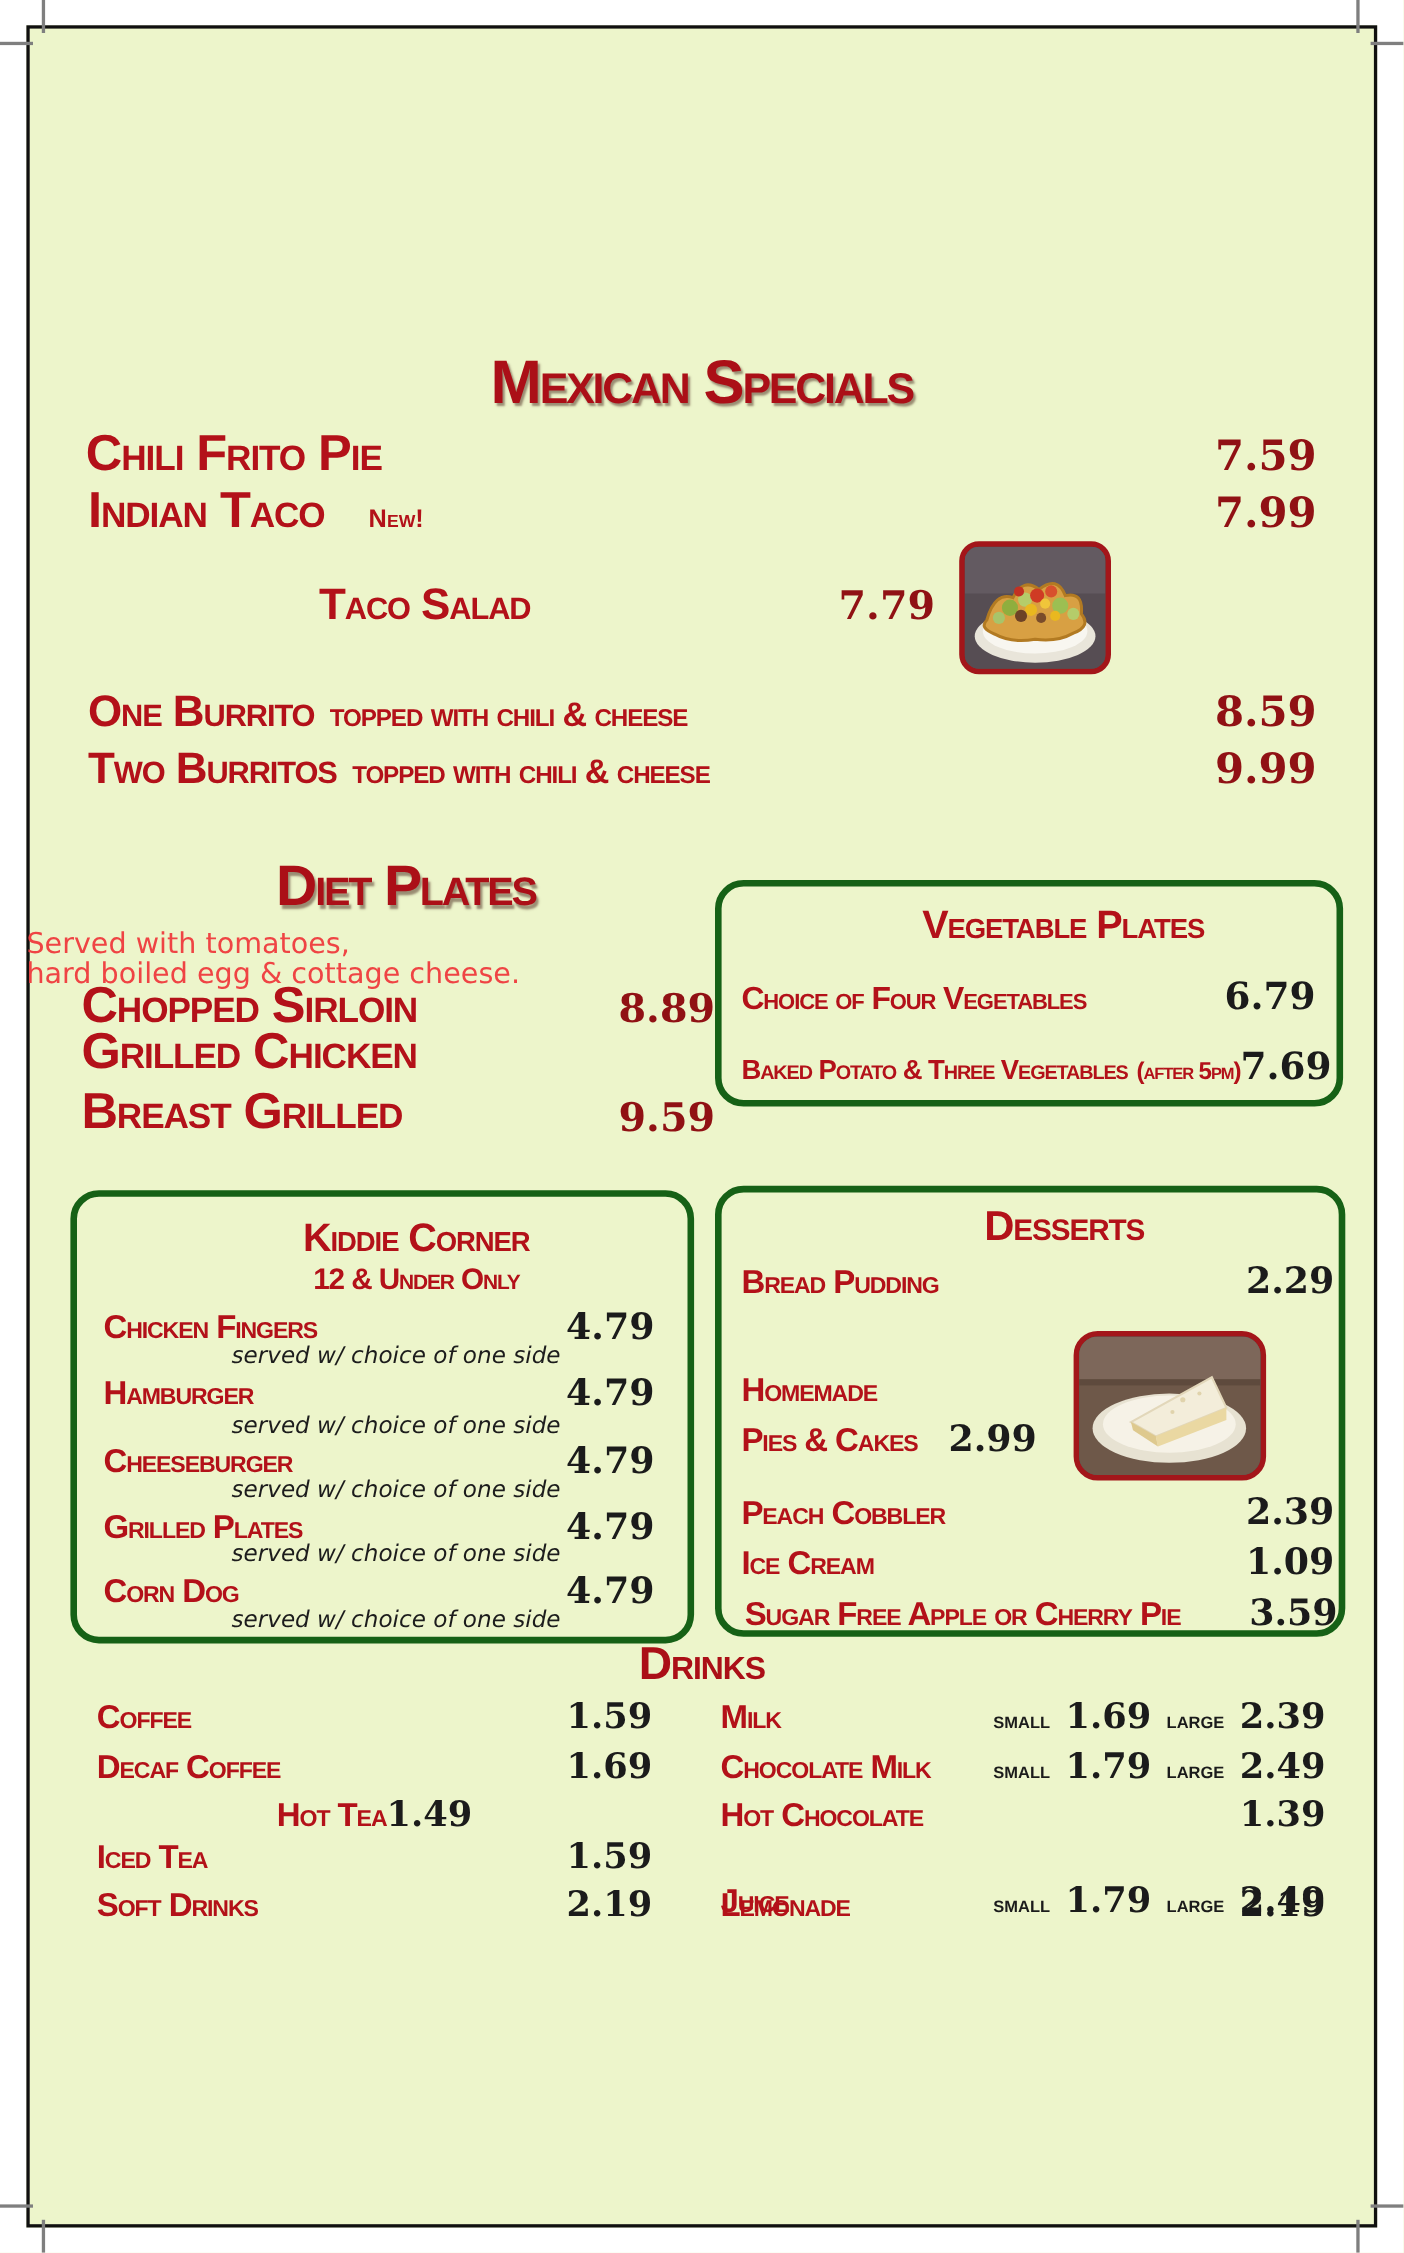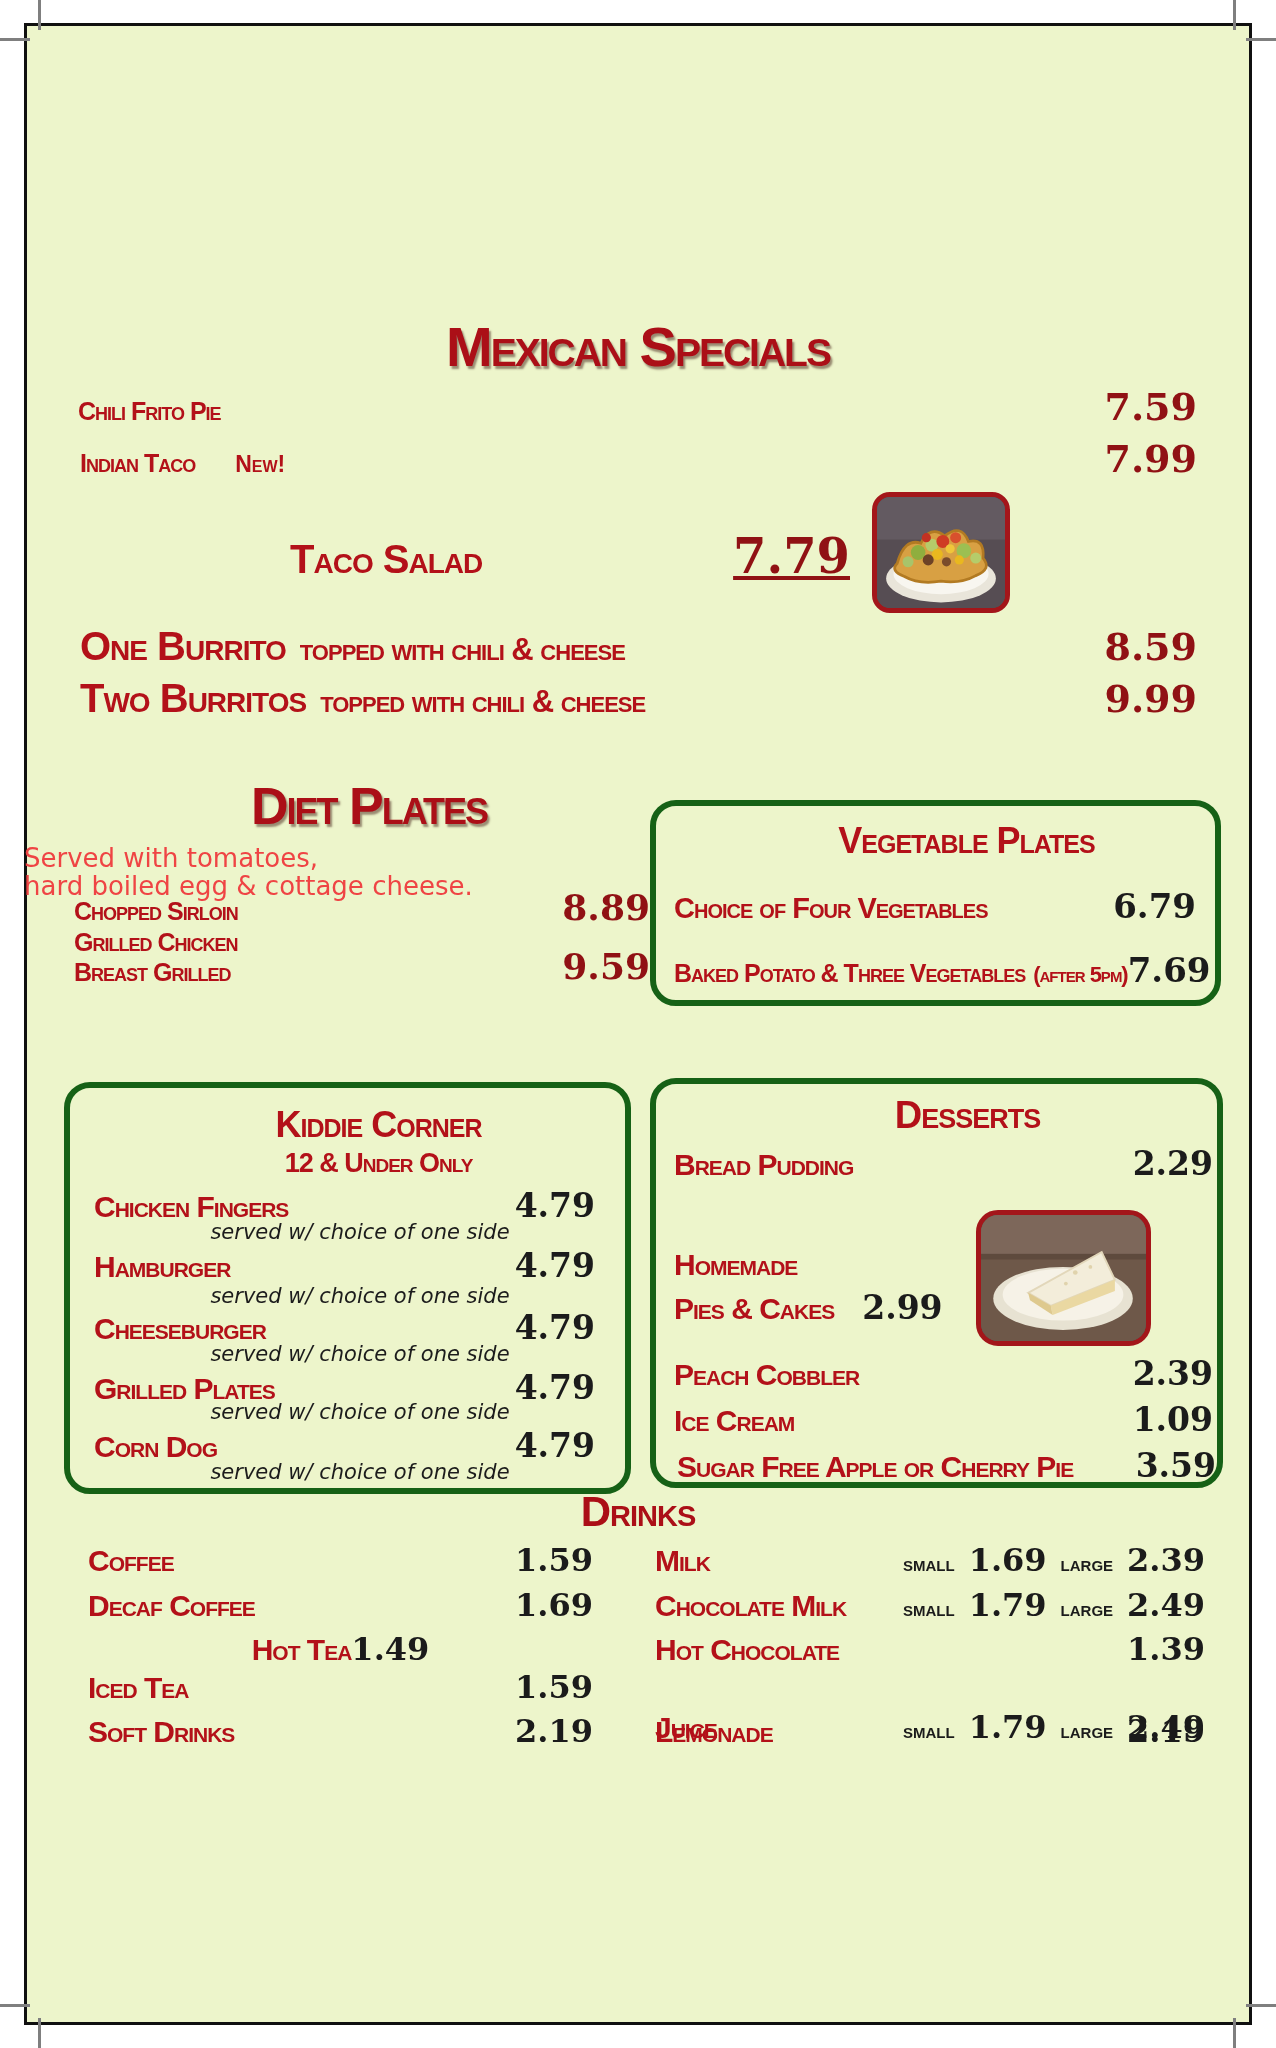--- a/index.html
+++ b/index.html
@@ -29,21 +29,21 @@
     position:absolute;text-align:center;font-variant:small-caps;font-weight:bold;
     color:var(--red-title);letter-spacing:-2px;
     text-shadow:2px 3px 2px rgba(70,35,25,.5);
   }
   .price{font-family:"DejaVu Serif",serif;font-weight:bold;white-space:nowrap;}
   .price.red{color:var(--red-price);}
   .price.blk{color:var(--blk);}
   .row{position:absolute;display:flex;justify-content:space-between;align-items:baseline;}
   .lgrp{display:flex;align-items:baseline;}
   .nm{white-space:nowrap;letter-spacing:-1px;}
-  .nm-big{font-size:25px;}
+  .nm-big{font-size:46px;}
   .nm-mid{font-size:30px;}
   .detail{font-size:31px;margin-left:14px;}
   .badge{font-size:23px;margin-left:40px;letter-spacing:0;}
   .subtle{position:absolute;text-align:left;color:#ef4444;font-family:"DejaVu Sans",sans-serif;font-size:26px;}
   .box{
     position:absolute;border:6px solid var(--green);border-radius:26px;
     box-sizing:border-box;background:var(--bg);
   }
   .box-title{position:absolute;left:0;width:100%;text-align:center;font-variant:small-caps;font-weight:bold;color:var(--red);letter-spacing:-1px;margin-left:31px;}
   .side-note{position:absolute;font-family:"DejaVu Sans",sans-serif;font-style:italic;font-size:21px;color:#1c1c1c;text-align:center;white-space:nowrap;}
@@ -76,21 +76,21 @@
 <div class="row" style="left:80px;top:436px;width:1117px;">
   <span class="lgrp">
     <span class="sc nm nm-big">Indian Taco</span>
     <span class="sc badge">New!</span>
   </span>
   <span class="price red" style="font-size:38px;">7.99</span>
 </div>
 
 <div class="row" style="left:290px;top:528px;width:560px;">
   <span class="sc nm nm-big" style="font-size:40px;">Taco Salad</span>
-  <span class="price red" style="font-size:48px;text-decoration:underline;">7.79</span>
+  <span class="price red" style="font-size:36px;">7.79</span>
 </div>
 
 <div class="photo" style="left:872px;top:492px;width:138px;height:121px;">
   <svg viewBox="0 0 140 120" preserveAspectRatio="none">
     <rect width="140" height="120" fill="#564d53"></rect>
     <rect x="0" y="0" width="140" height="46" fill="#6a6068" opacity="0.7"></rect>
     <ellipse cx="70" cy="88" rx="60" ry="26" fill="#e9e5da"></ellipse>
     <ellipse cx="70" cy="83" rx="52" ry="22" fill="#f8f6f0"></ellipse>
     <path d="M22,72 Q30,44 48,50 Q58,30 74,42 Q92,28 100,48 Q118,44 116,66 Q126,78 108,85 Q92,94 70,91 Q46,95 30,86 Q14,80 22,72 Z" fill="#d8a043" stroke="#b27a22" stroke-width="3"></path>
     <circle cx="45" cy="60" r="8" fill="#8fae3e"></circle>

